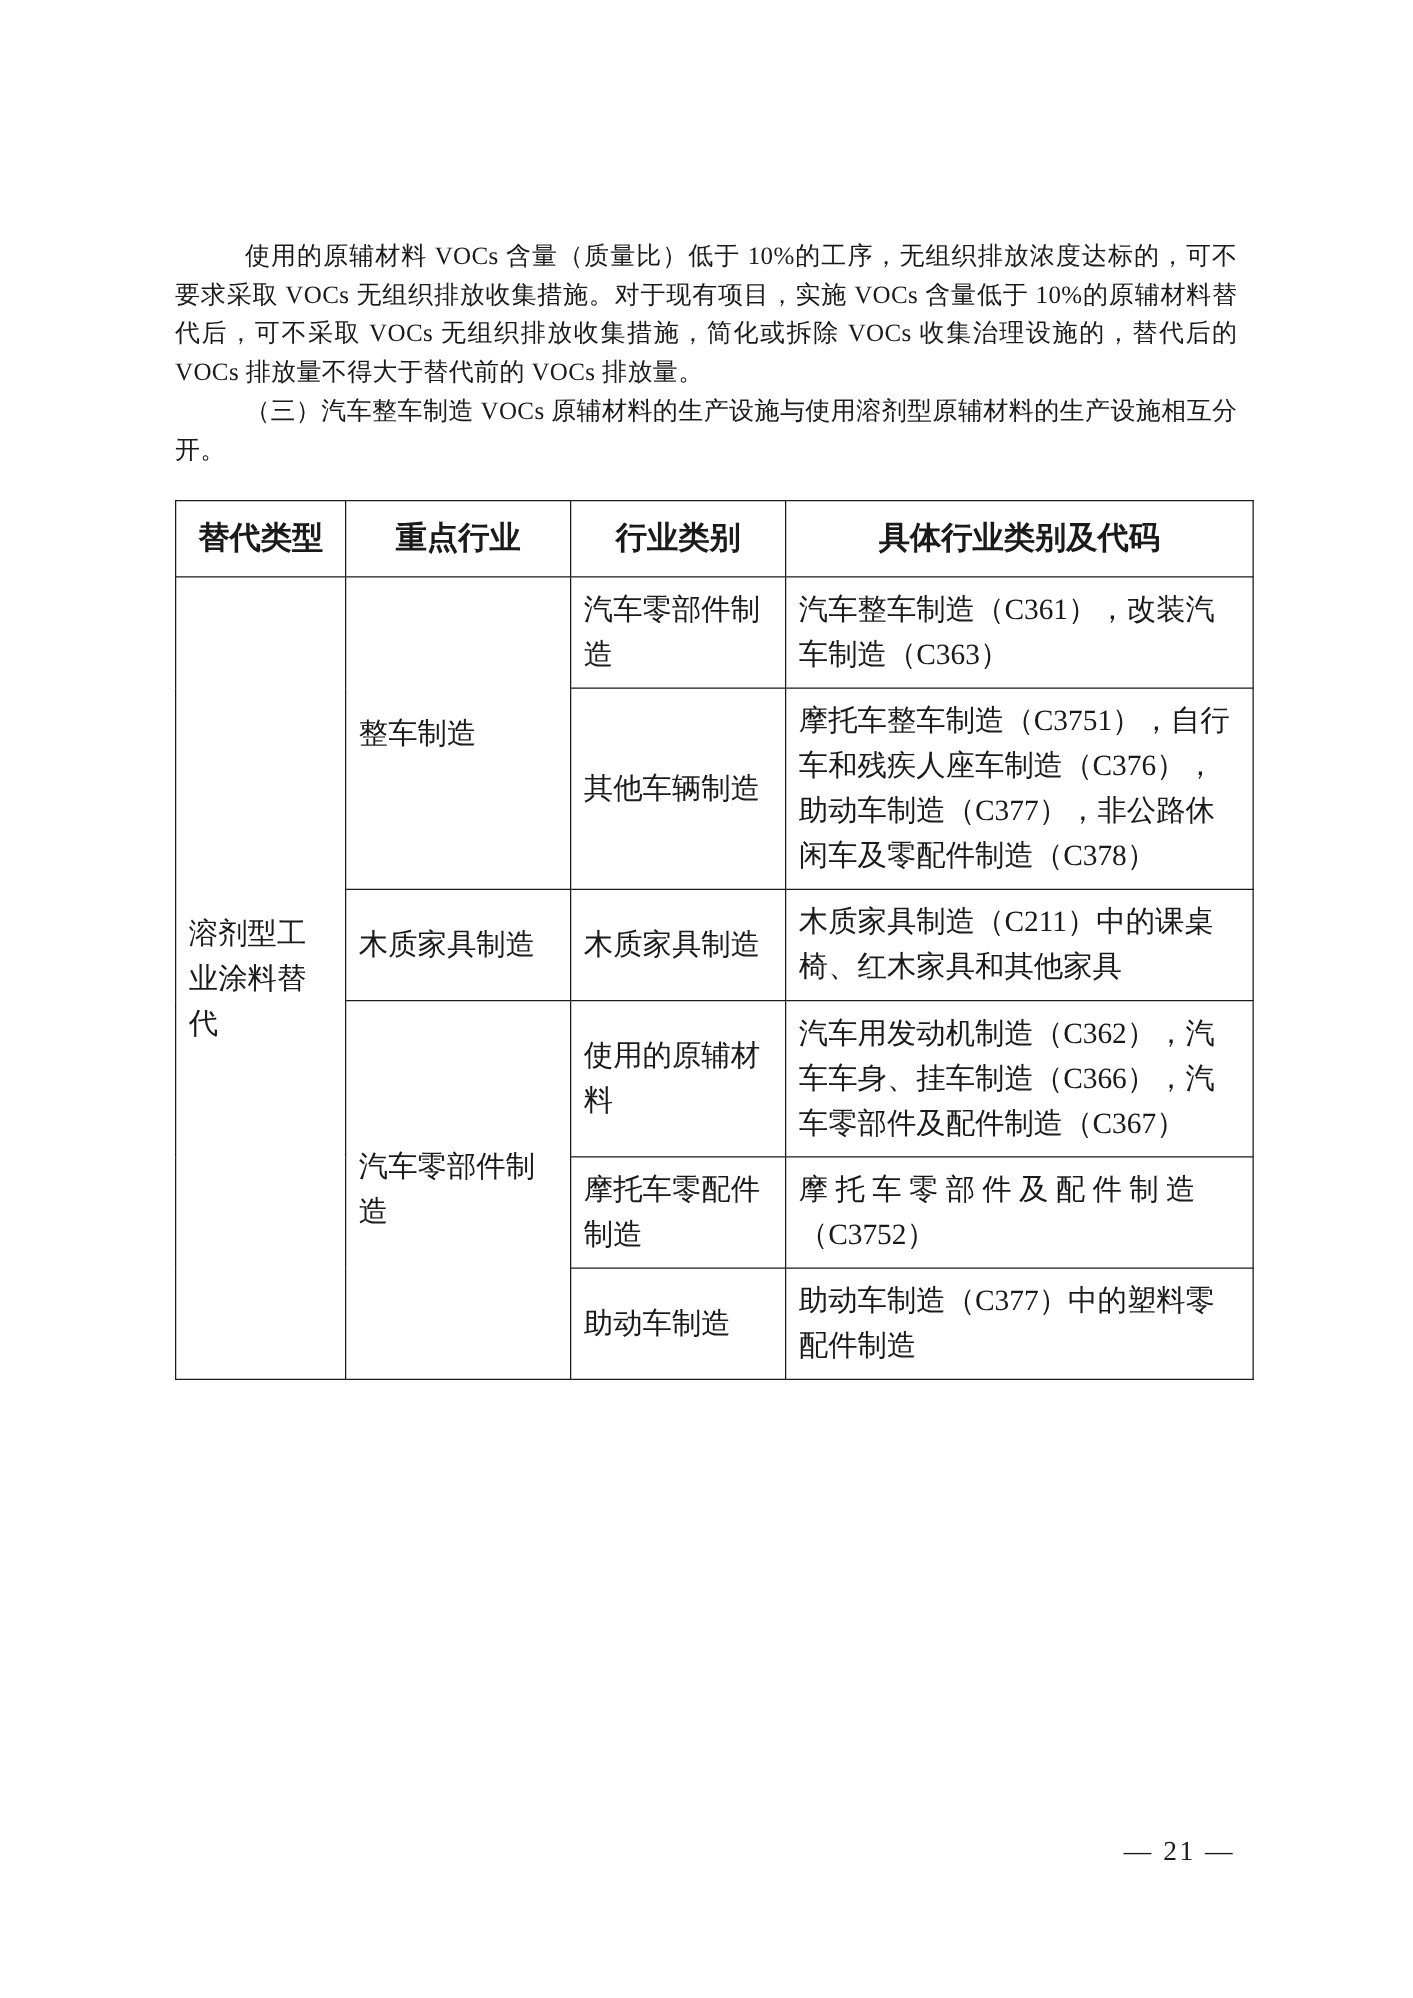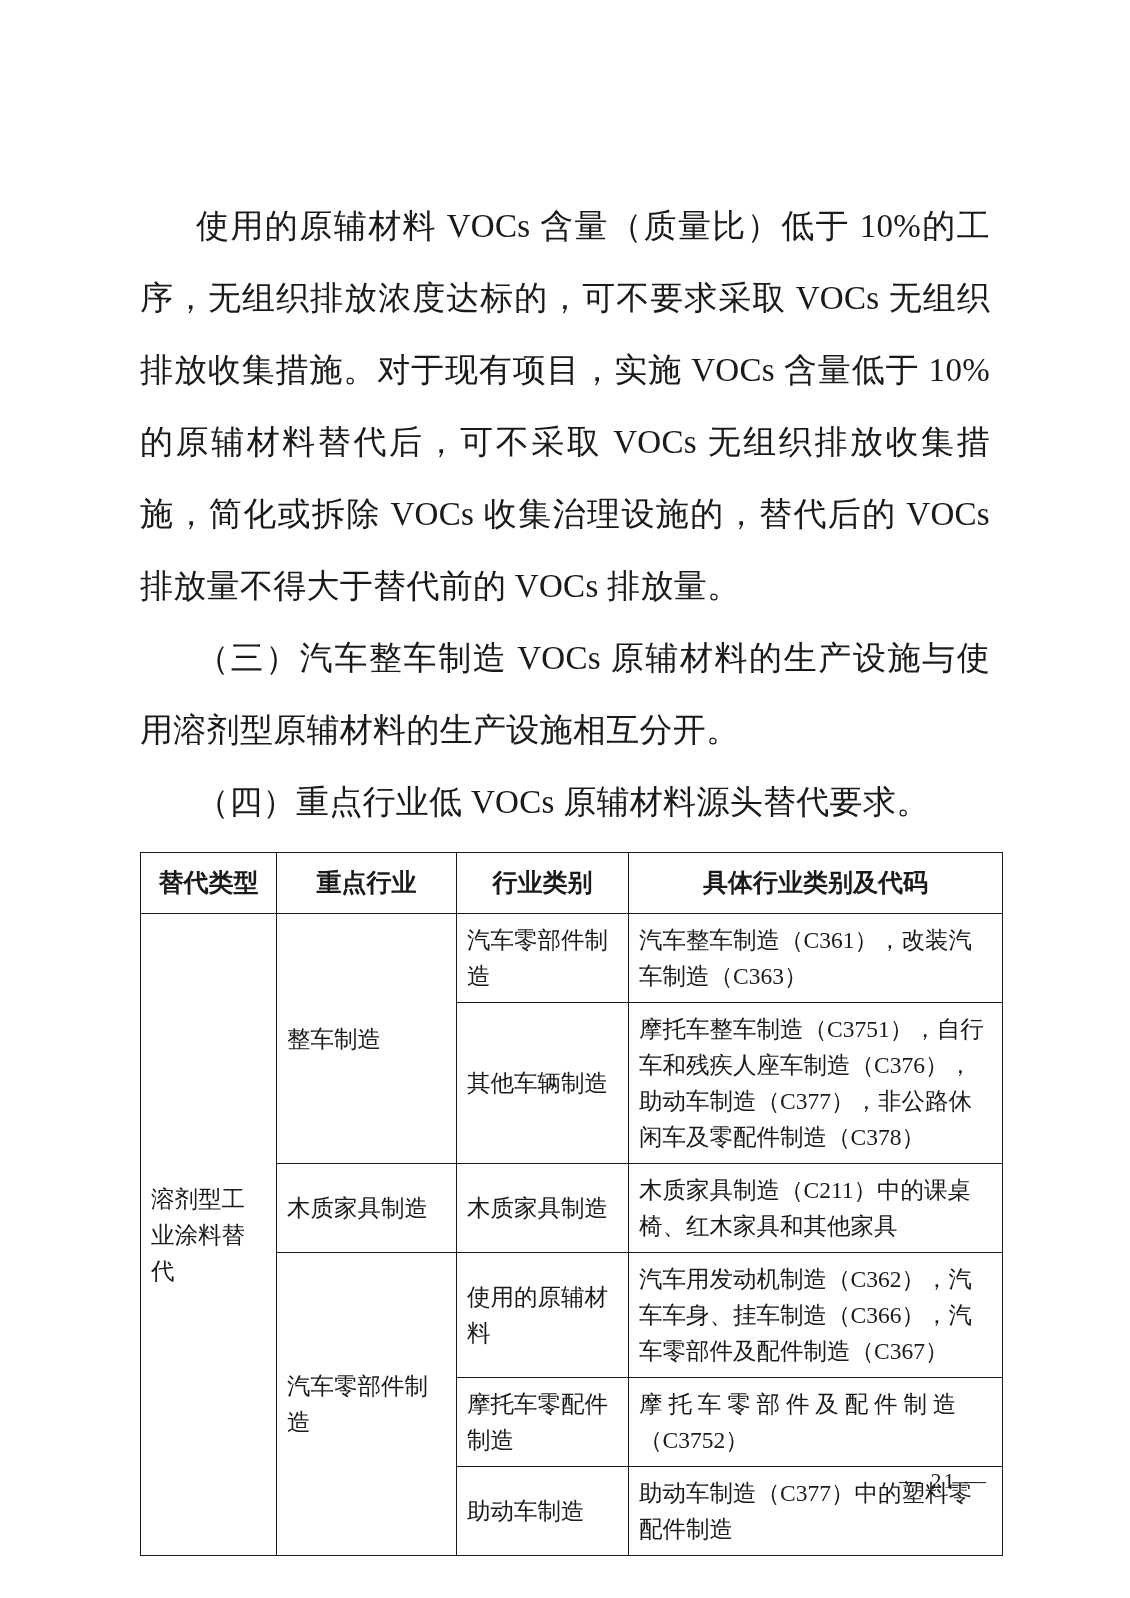--- a/index.html
+++ b/index.html
@@ -18,31 +18,31 @@
   .page {
     position: absolute;
     left: 0; top: 0;
     width: 1130px;
     height: 1598px;
     box-sizing: border-box;
     padding: 190px 140px 0 140px;
   }
   p.para {
     margin: 0 0 0 0;
-    font-size: 33px;
-    line-height: 72px;
+    font-size: 20px;
+    line-height: 31px;
     text-align: justify;
     text-justify: inter-ideograph;
     letter-spacing: 0.3px;
   }
   p.indent {
     text-indent: 56px;
   }
   .table-wrap {
-    margin-top: 14px;
+    margin-top: 24px;
   }
   table.main-table {
     border-collapse: collapse;
     width: 862px;
     table-layout: fixed;
     font-size: 23.5px;
     line-height: 36px;
   }
   table.main-table th,
   table.main-table td {
@@ -77,21 +77,20 @@
     letter-spacing: 2px;
   }
 </style>
 </head>
 <body>
 
 <div class="page">
 
   <p class="para indent">使用的原辅材料 VOCs 含量（质量比）低于 10%的工序，无组织排放浓度达标的，可不要求采取 VOCs 无组织排放收集措施。对于现有项目，实施 VOCs 含量低于 10%的原辅材料替代后，可不采取 VOCs 无组织排放收集措施，简化或拆除 VOCs 收集治理设施的，替代后的 VOCs 排放量不得大于替代前的 VOCs 排放量。</p>
   <p class="para indent">（三）汽车整车制造 VOCs 原辅材料的生产设施与使用溶剂型原辅材料的生产设施相互分开。</p>
-  <p class="para indent">（四）重点行业低 VOCs 原辅材料源头替代要求。</p>
 
   <div class="table-wrap">
     <table class="main-table">
       <colgroup>
         <col class="col1">
           <col class="col2">
           <col class="col3">
           <col class="col4">
       </colgroup>
       <thead>

